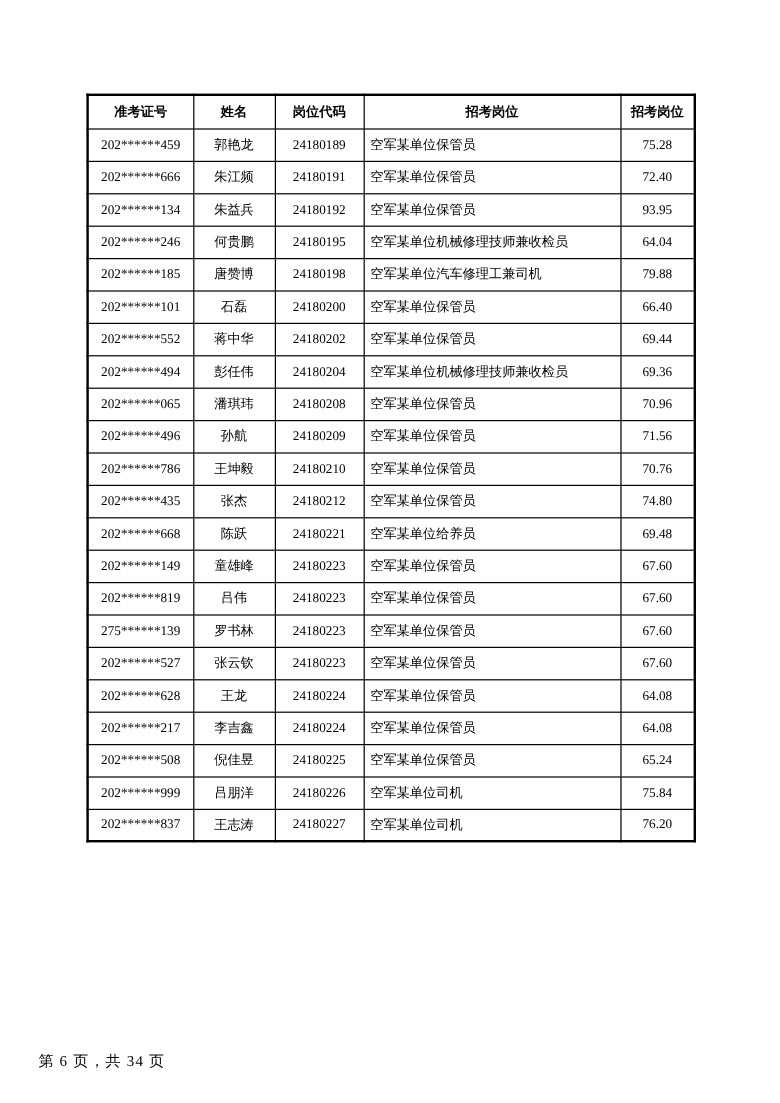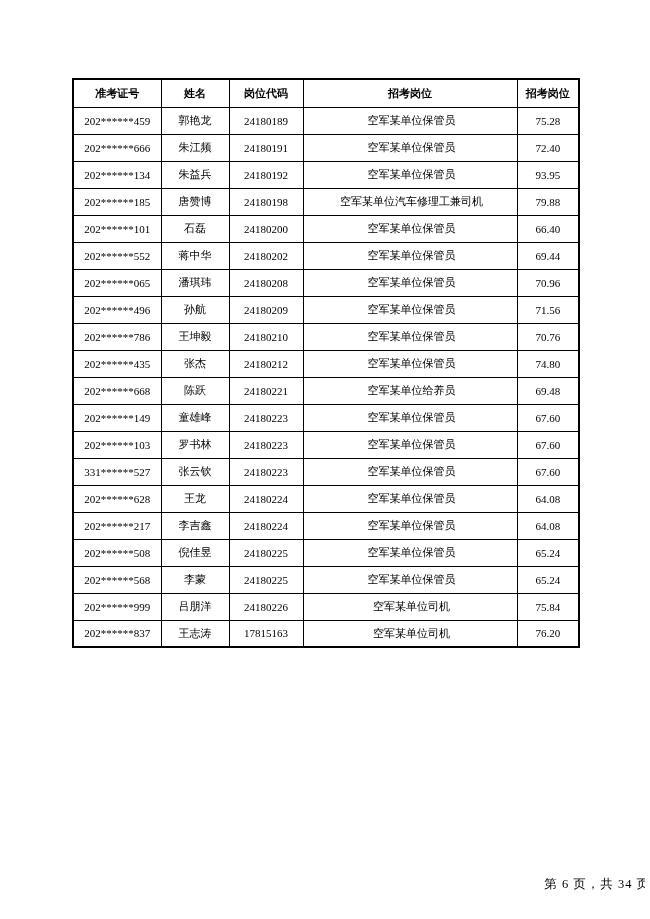--- a/index.html
+++ b/index.html
@@ -36,29 +36,29 @@
     height: 27px;
     padding: 0 2px;
     overflow: hidden;
     white-space: nowrap;
   }
   table.score-table thead th {
     height: 28px;
     font-weight: bold;
   }
   table.score-table td.left {
-    text-align: center;
+    text-align: left;
     padding-left: 5px;
   }
   .footer {
     position: absolute;
     left: 0;
     top: 876px;
     width: 650px;
-    text-align: right;
+    text-align: left;
     font-size: 12.5px;
     letter-spacing: 1px;
     padding-left: 32px;
   }
 </style>
 </head>
 <body>
 
 <div class="page">
 
@@ -95,20 +95,27 @@
           <td>72.40</td>
         </tr>
         <tr>
           <td>202******134</td>
           <td>朱益兵</td>
           <td>24180192</td>
           <td class="left">空军某单位保管员</td>
           <td>93.95</td>
         </tr>
         <tr>
+          <td>202******246</td>
+          <td>何贵鹏</td>
+          <td>24180195</td>
+          <td class="left">空军某单位机械修理技师兼收检员</td>
+          <td>64.04</td>
+        </tr>
+        <tr>
           <td>202******185</td>
           <td>唐赞博</td>
           <td>24180198</td>
           <td class="left">空军某单位汽车修理工兼司机</td>
           <td>79.88</td>
         </tr>
         <tr>
           <td>202******101</td>
           <td>石磊</td>
           <td>24180200</td>
@@ -116,20 +123,27 @@
           <td>66.40</td>
         </tr>
         <tr>
           <td>202******552</td>
           <td>蒋中华</td>
           <td>24180202</td>
           <td class="left">空军某单位保管员</td>
           <td>69.44</td>
         </tr>
         <tr>
+          <td>202******494</td>
+          <td>彭任伟</td>
+          <td>24180204</td>
+          <td class="left">空军某单位机械修理技师兼收检员</td>
+          <td>69.36</td>
+        </tr>
+        <tr>
           <td>202******065</td>
           <td>潘琪玮</td>
           <td>24180208</td>
           <td class="left">空军某单位保管员</td>
           <td>70.96</td>
         </tr>
         <tr>
           <td>202******496</td>
           <td>孙航</td>
           <td>24180209</td>
@@ -158,28 +172,35 @@
           <td>69.48</td>
         </tr>
         <tr>
           <td>202******149</td>
           <td>童雄峰</td>
           <td>24180223</td>
           <td class="left">空军某单位保管员</td>
           <td>67.60</td>
         </tr>
         <tr>
-          <td>202******103</td>
+          <td>202******819</td>
+          <td>吕伟</td>
+          <td>24180223</td>
+          <td class="left">空军某单位保管员</td>
+          <td>67.60</td>
+        </tr>
+        <tr>
+          <td>275******139</td>
           <td>罗书林</td>
           <td>24180223</td>
           <td class="left">空军某单位保管员</td>
           <td>67.60</td>
         </tr>
         <tr>
-          <td>331******527</td>
+          <td>202******527</td>
           <td>张云钦</td>
           <td>24180223</td>
           <td class="left">空军某单位保管员</td>
           <td>67.60</td>
         </tr>
         <tr>
           <td>202******628</td>
           <td>王龙</td>
           <td>24180224</td>
           <td class="left">空军某单位保管员</td>
@@ -188,42 +209,35 @@
         <tr>
           <td>202******217</td>
           <td>李吉鑫</td>
           <td>24180224</td>
           <td class="left">空军某单位保管员</td>
           <td>64.08</td>
         </tr>
         <tr>
           <td>202******508</td>
           <td>倪佳昱</td>
-          <td>24180225</td>
-          <td class="left">空军某单位保管员</td>
-          <td>65.24</td>
-        </tr>
-        <tr>
-          <td>202******568</td>
-          <td>李蒙</td>
           <td>24180225</td>
           <td class="left">空军某单位保管员</td>
           <td>65.24</td>
         </tr>
         <tr>
           <td>202******999</td>
           <td>吕朋洋</td>
           <td>24180226</td>
           <td class="left">空军某单位司机</td>
           <td>75.84</td>
         </tr>
         <tr>
           <td>202******837</td>
           <td>王志涛</td>
-          <td>17815163</td>
+          <td>24180227</td>
           <td class="left">空军某单位司机</td>
           <td>76.20</td>
         </tr>
       </tbody>
   </table>
 
   <div class="footer">第 6 页，共 34 页</div>
 
 </div>
 

